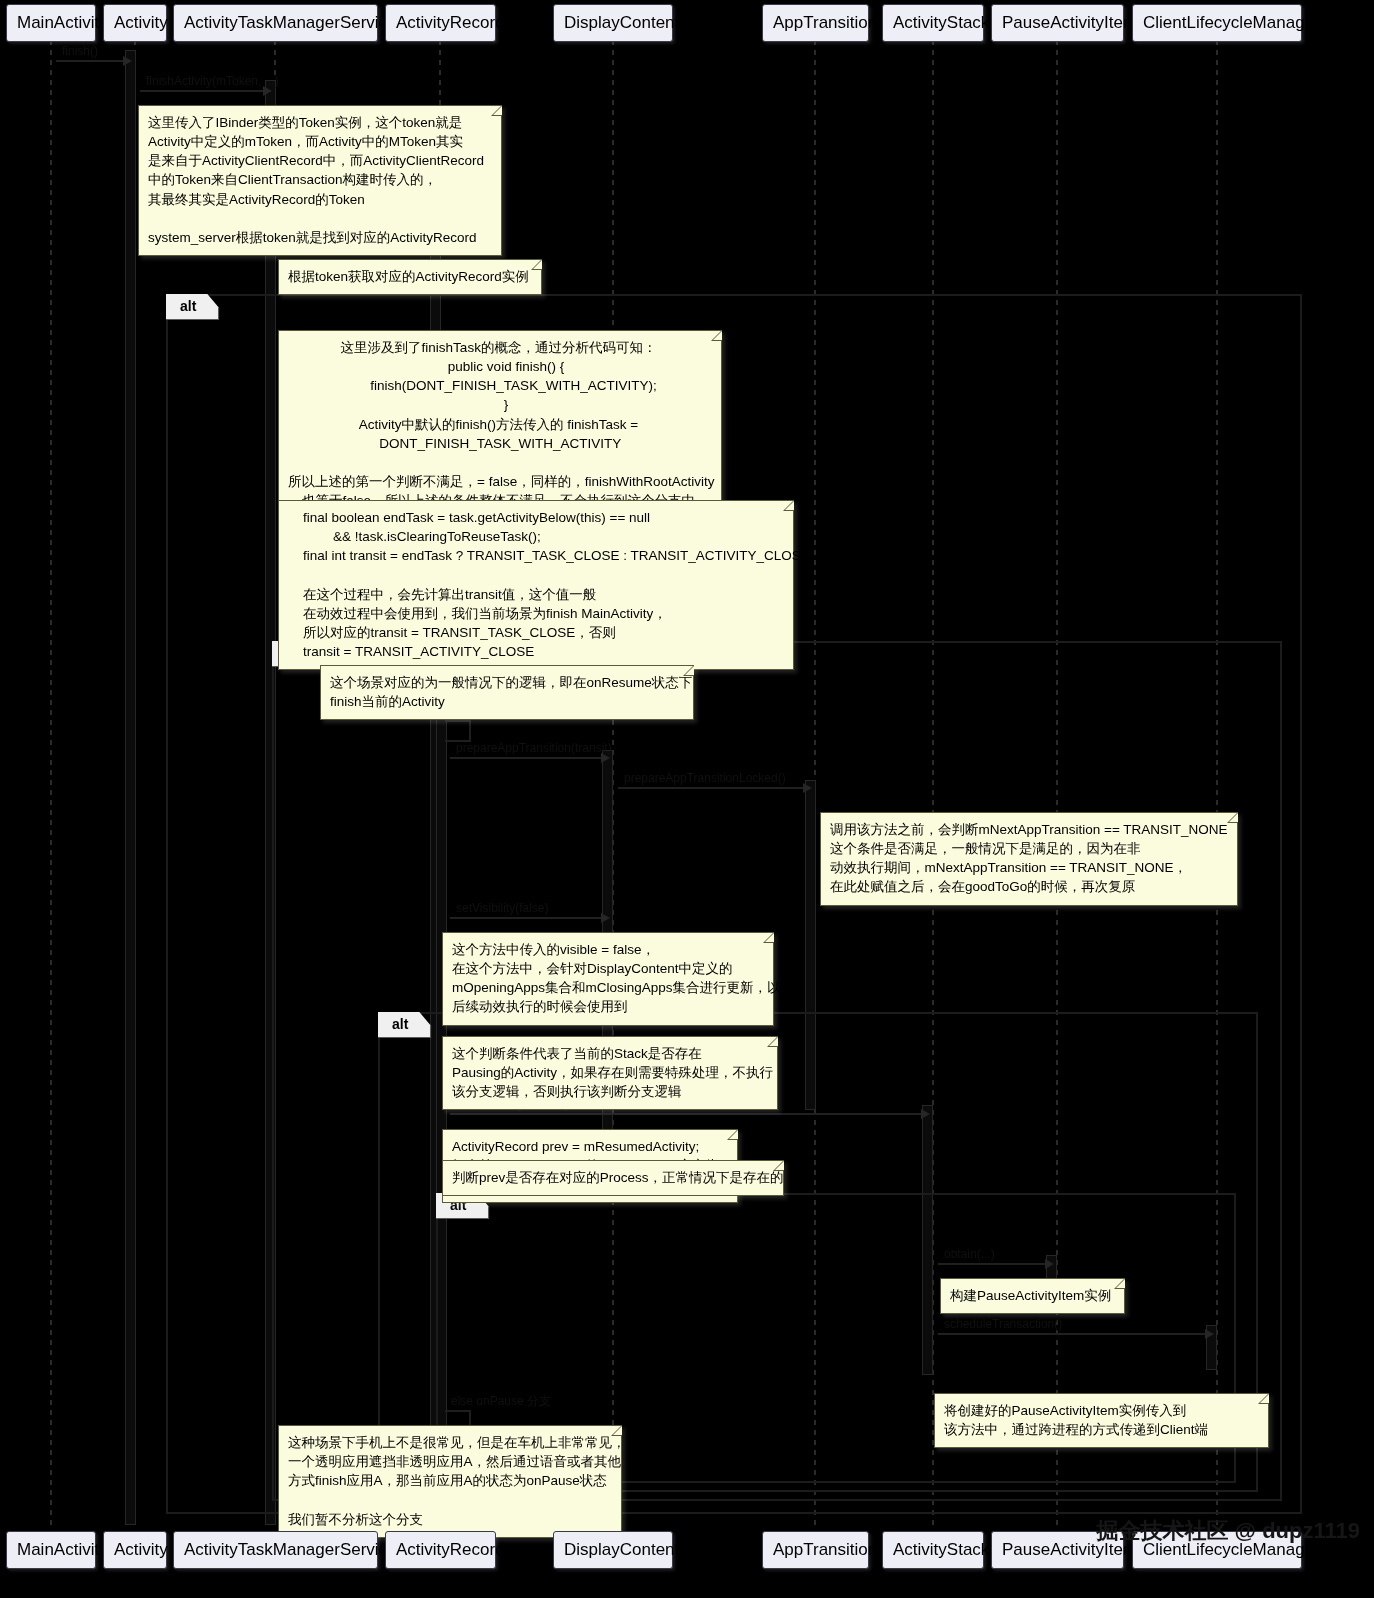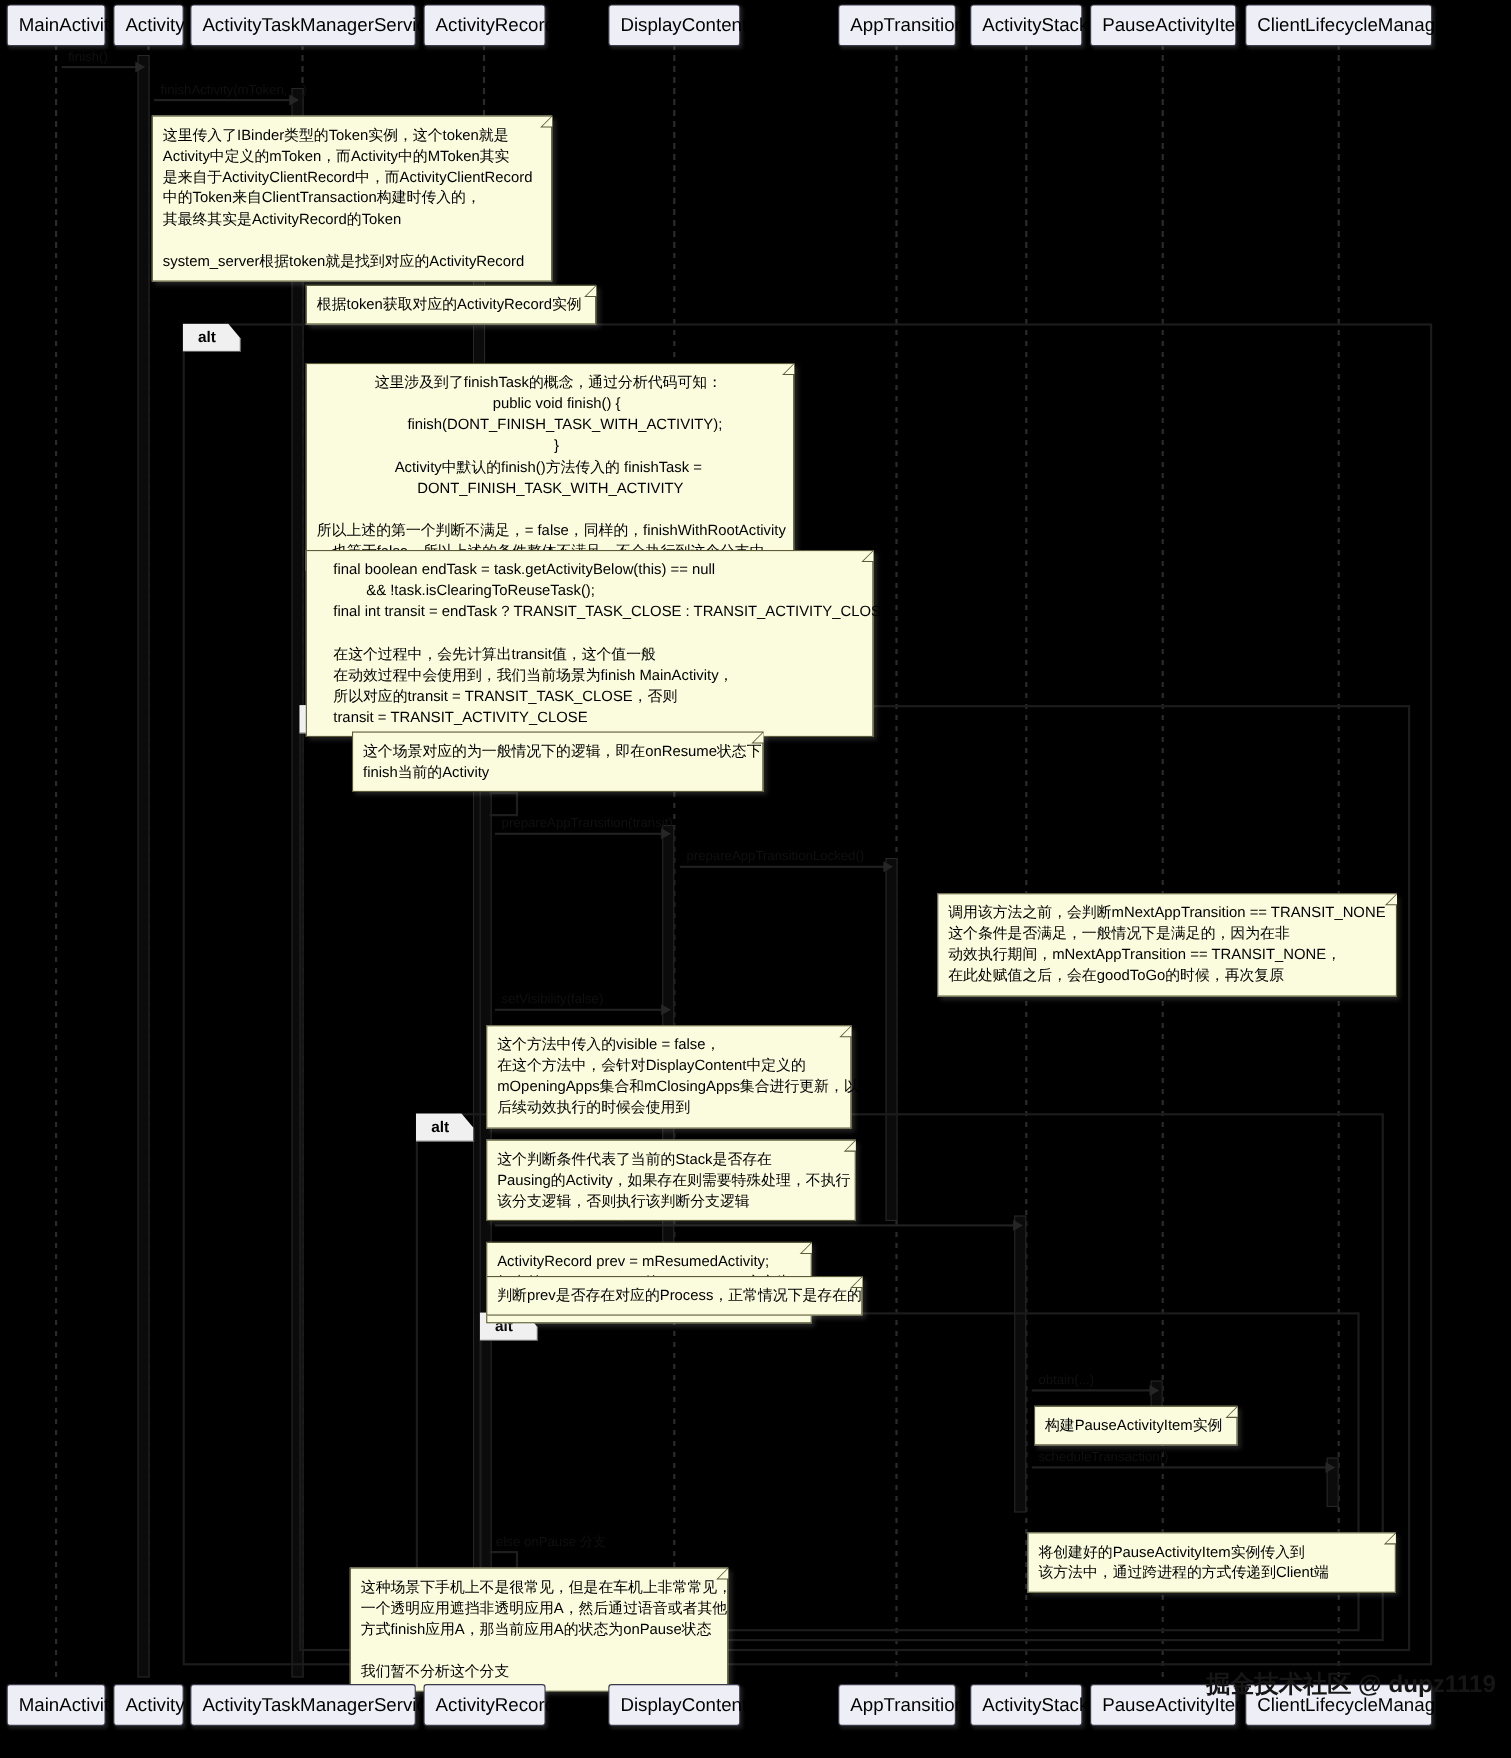--- a/index.html
+++ b/index.html
@@ -256,39 +256,39 @@
       <div class="note" style="left: 278px; top: 500px; width: 516px; padding-left: 24px;"><span>final boolean endTask = task.getActivityBelow(this) == null
         &amp;&amp; !task.isClearingToReuseTask();
 final int transit = endTask ? TRANSIT_TASK_CLOSE : TRANSIT_ACTIVITY_CLOSE;
 
 在这个过程中，会先计算出transit值，这个值一般
 在动效过程中会使用到，我们当前场景为finish MainActivity，
 所以对应的transit = TRANSIT_TASK_CLOSE，否则
 transit = TRANSIT_ACTIVITY_CLOSE</span><span class="dogear"></span></div>
       <div class="note" style="left: 278px; top: 665px; width: 374px; margin-left: 42px;"><span>这个场景对应的为一般情况下的逻辑，即在onResume状态下
 finish当前的Activity</span><span class="dogear"></span></div>
-      <div class="note" style="left: 820px; top: 812px; width: 418px; margin-left: 32px;"><span>调用该方法之前，会判断mNextAppTransition == TRANSIT_NONE
+      <div class="note" style="left: 820px; top: 812px; width: 418px;"><span>调用该方法之前，会判断mNextAppTransition == TRANSIT_NONE
 这个条件是否满足，一般情况下是满足的，因为在非
 动效执行期间，mNextAppTransition == TRANSIT_NONE，
 在此处赋值之后，会在goodToGo的时候，再次复原</span><span class="dogear"></span></div>
       <div class="note" style="left: 442px; top: 932px; width: 332px;"><span>这个方法中传入的visible = false，
 在这个方法中，会针对DisplayContent中定义的
 mOpeningApps集合和mClosingApps集合进行更新，以待
 后续动效执行的时候会使用到</span><span class="dogear"></span></div>
       <div class="note" style="left: 442px; top: 1036px; width: 336px;"><span>这个判断条件代表了当前的Stack是否存在
 Pausing的Activity，如果存在则需要特殊处理，不执行
 该分支逻辑，否则执行该判断分支逻辑</span><span class="dogear"></span></div>
       <div class="note" style="left: 442px; top: 1129px; width: 296px;"><span>ActivityRecord prev = mResumedActivity;
 把当前ResumeActivity的ActivitRecord定义为
 prev</span><span class="dogear"></span></div>
       <div class="note" style="left: 442px; top: 1160px; width: 342px;"><span>判断prev是否存在对应的Process，正常情况下是存在的</span><span class="dogear"></span></div>
       <div class="note" style="left: 940px; top: 1278px; width: 185px;"><span>构建PauseActivityItem实例</span><span class="dogear"></span></div>
       <div class="note" style="left: 934px; top: 1348px; width: 335px; margin-top: 45px;"><span>将创建好的PauseActivityItem实例传入到
 该方法中，通过跨进程的方式传递到Client端</span><span class="dogear"></span></div>
-      <div class="note" style="left: 278px; top: 1425px; width: 344px; margin-left: 40px;"><span>这种场景下手机上不是很常见，但是在车机上非常常见，
+      <div class="note" style="left: 278px; top: 1425px; width: 344px;"><span>这种场景下手机上不是很常见，但是在车机上非常常见，
 一个透明应用遮挡非透明应用A，然后通过语音或者其他
 方式finish应用A，那当前应用A的状态为onPause状态
 
 我们暂不分析这个分支</span><span class="dogear"></span></div>
     </div>
 
   <div id="participants-top">
       <div class="participant" style="left: 6px; top: 4px; width: 90px;">MainActivity</div>
       <div class="participant" style="left: 103px; top: 4px; width: 64px;">Activity</div>
       <div class="participant" style="left: 173px; top: 4px; width: 205px;">ActivityTaskManagerService</div>

